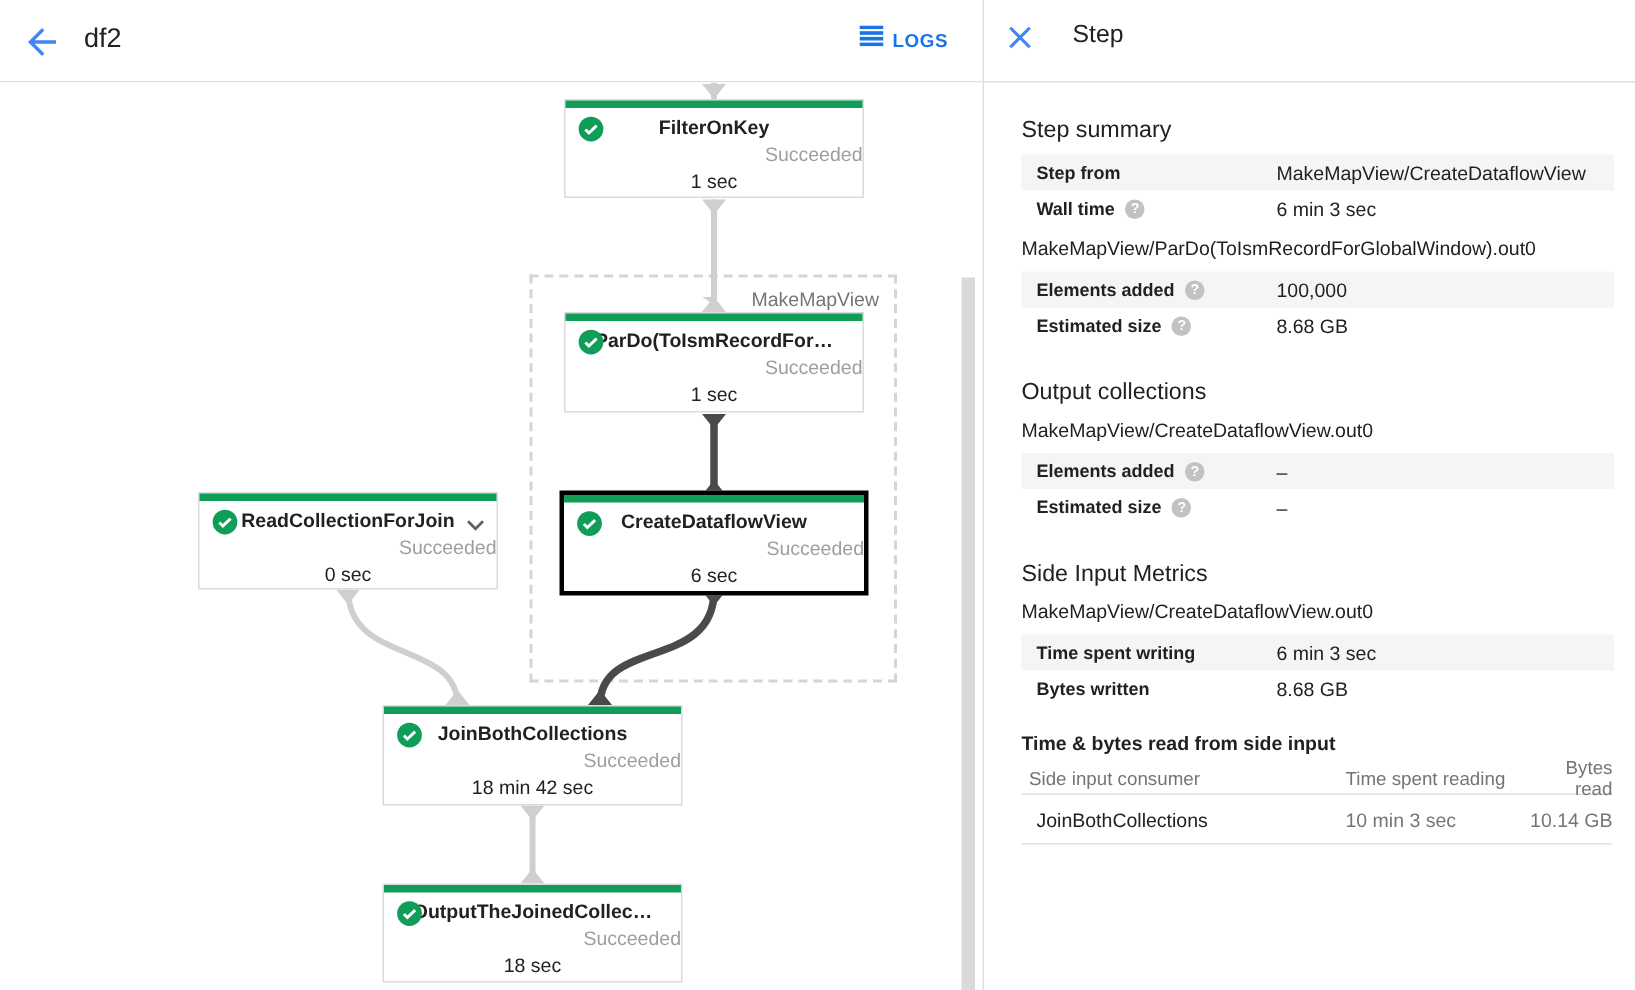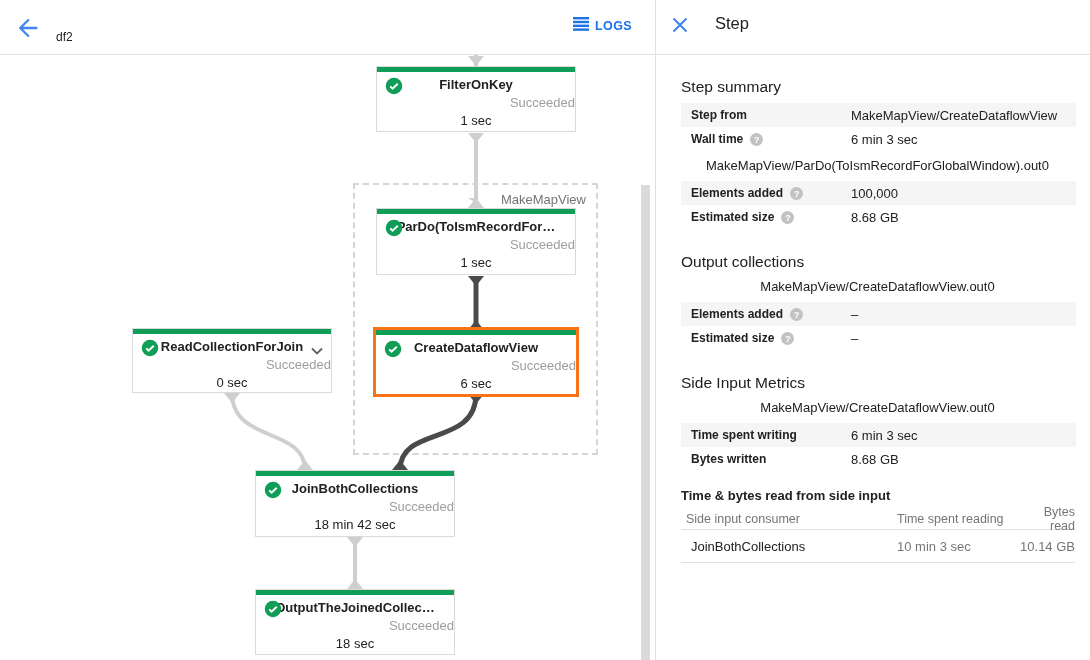--- a/index.html
+++ b/index.html
@@ -4,55 +4,55 @@
 <style>
   * { margin:0; padding:0; box-sizing:border-box; }
   html,body { width:1090px; height:660px; overflow:hidden; background:#fff;
     font-family:"Liberation Sans", sans-serif; color:#212121; }
   .app { position:relative; width:1090px; height:660px; display:flex; }
 
   
   .graph-pane { position:relative; width:655px; height:660px; background:#fff; }
   .pane-header { position:relative; height:55px; border-bottom:1px solid #e0e0e0; background:#fff; }
   .back-btn { position:absolute; left:14px; top:14px; width:28px; height:28px; cursor:pointer; }
-  .job-title { position:absolute; left:56px; top:30px; font-size:12px; color:#212121; }
+  .job-title { position:absolute; left:56px; top:15px; font-size:18px; color:#212121; }
   .logs-btn { position:absolute; right:23px; top:17px; display:flex; align-items:center; gap:6px; cursor:pointer; }
   .logs-label { color:#1a73e8; font-size:12.5px; font-weight:bold; letter-spacing:.4px; }
 
   .canvas { position:relative; width:655px; height:605px; background:#fff; }
   .edges { position:absolute; left:0; top:0; }
 
   .group-box { position:absolute; left:353px; top:128px; width:245px; height:272px;
     border:2px dashed #d5d5d5; background:transparent; }
   .group-label { position:absolute; right:10px; top:7px; display:flex; align-items:center; gap:6px;
     font-size:13px; color:#757575; cursor:pointer;flex-direction:column; }
 
   .node { position:absolute; width:200px; background:#fff; border:1px solid #dadada; }
   .node .bar { height:5px; background:#0f9d58; }
   .node .check { position:absolute; left:8px; top:10px; }
   .node .ntitle { margin-top:4px; text-align:center; font-size:13px; font-weight:bold; color:#212121;
     line-height:18px; white-space:nowrap; overflow:hidden; }
   .node .nstatus { text-align:right; font-size:13px; color:#9e9e9e; line-height:18px; }
   .node .ntime { text-align:center; font-size:13px; color:#212121; line-height:18px; }
-  .node.selected { border:3px solid #f97316; }
+  .node.selected { border:3px solid #000000; }
   .node .expander { position:absolute; right:8px; top:12px; cursor:pointer; }
 
   .scroll-thumb { position:absolute; left:641px; top:130px; width:9px; height:475px; background:#dadada; }
 
   
   .panel { position:relative; width:435px; height:660px; background:#fff; border-left:1px solid #e0e0e0; }
   .panel-header { position:relative; height:55px; border-bottom:1px solid #e0e0e0; }
   .close-btn { position:absolute; left:16px; top:17px; width:20px; height:20px; cursor:pointer; }
   .panel-title { position:absolute; left:59px; top:14px; font-size:16.5px; color:#212121; }
 
   .panel-body { position:relative; padding:0 16px 0 25px; }
   .sec-heading { font-size:15.5px; color:#212121; line-height:20px; }
   .h-summary { margin-top:22px; }
   .h-gap { margin-top:23px; }
-  .coll-name { margin-top:6px; font-size:13px; color:#212121; line-height:18px;text-align:center; }
+  .coll-name { margin-top:6px; font-size:13px; color:#212121; line-height:18px; }
   .rows { margin-top:6px; }
   .rows.first { margin-top:6px; }
   .mrow { position:relative; height:24px; display:flex; align-items:center; padding-left:10px;
     width:395px; margin-left:0; }
   .mrow.shade { background:#f5f5f5; }
   .mlabel { font-size:12px; font-weight:bold; color:#212121; }
   .help { width:13px; height:13px; margin-left:7px; border-radius:50%; background:#c2c2c2; color:#fff;
     font-size:9.5px; font-weight:bold; line-height:13px; text-align:center; cursor:default; }
   .mvalue { position:absolute; left:170px; font-size:13px; color:#212121; }
 

